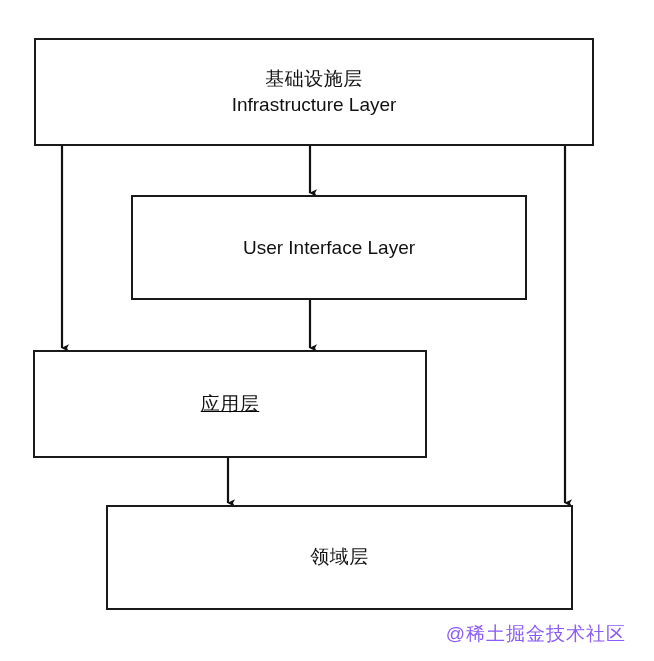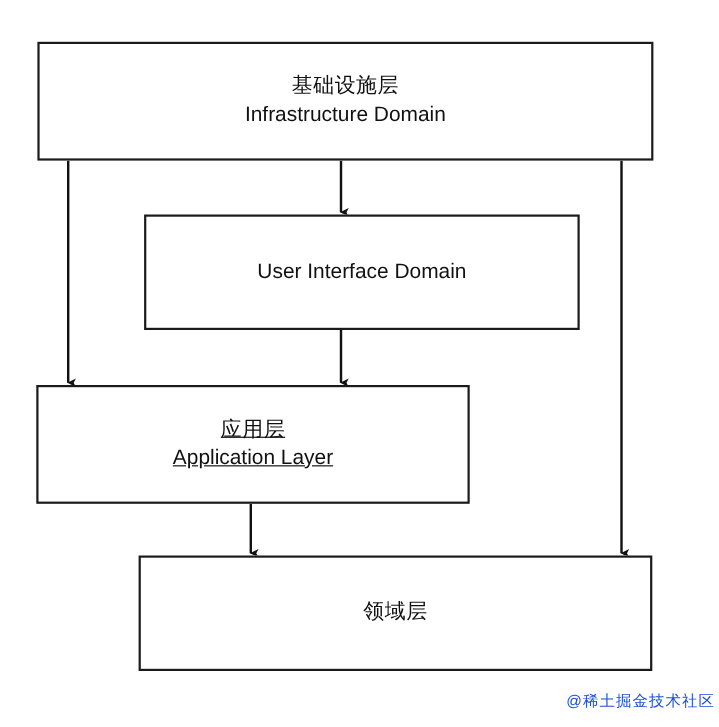--- a/index.html
+++ b/index.html
@@ -42,24 +42,24 @@
     white-space: nowrap;
   }
   .label-en {
     font-size: 19px;
     color: #111111;
     white-space: nowrap;
     margin-top: 2px;
   }
   #watermark {
     position: absolute;
-    right: 4px;
+    right: 28px;
     bottom: 14px;
-    font-size: 14px;
-    color: #1d4ed8;
+    font-size: 19px;
+    color: #8b5cf6;
     letter-spacing: 1px;
     white-space: nowrap;
     user-select: none;
   }
 </style>
 </head>
 <body>
 
 <div id="canvas">
 
@@ -76,31 +76,30 @@
 
     <line x1="565" y1="146" x2="565" y2="503" stroke="#111111" stroke-width="2.2" marker-end="url(#arrowhead)"></line>
 
     <line x1="310" y1="300" x2="310" y2="348" stroke="#111111" stroke-width="2.2" marker-end="url(#arrowhead)"></line>
 
     <line x1="228" y1="458" x2="228" y2="503" stroke="#111111" stroke-width="2.2" marker-end="url(#arrowhead)"></line>
   </svg>
 
   <div class="layer-box" id="box-infrastructure" style="left:34px; top:38px; width:560px; height:108px;">
     <div class="label-cn">基础设施层</div>
-    <div class="label-en">Infrastructure Domain</div>
+    <div class="label-en">Infrastructure Layer</div>
   </div>
 
   <div class="layer-box" id="box-user-interface" style="left:131px; top:195px; width:396px; height:105px;">
-    <div class="label-en">User Interface Domain</div>
+    <div class="label-en">User Interface Layer</div>
   </div>
 
   <div class="layer-box" id="box-application" style="left:33px; top:350px; width:394px; height:108px;text-decoration:underline;">
     <div class="label-cn">应用层</div>
-    <div class="label-en">Application Layer</div>
   </div>
 
-  <div class="layer-box" id="box-domain" style="left:126px; top:505px; width:467px; height:105px;">
+  <div class="layer-box" id="box-domain" style="left:106px; top:505px; width:467px; height:105px;">
     <div class="label-cn">领域层</div>
   </div>
 
   <div id="watermark">@稀土掘金技术社区</div>
 
 </div>
 
 </body></html>

